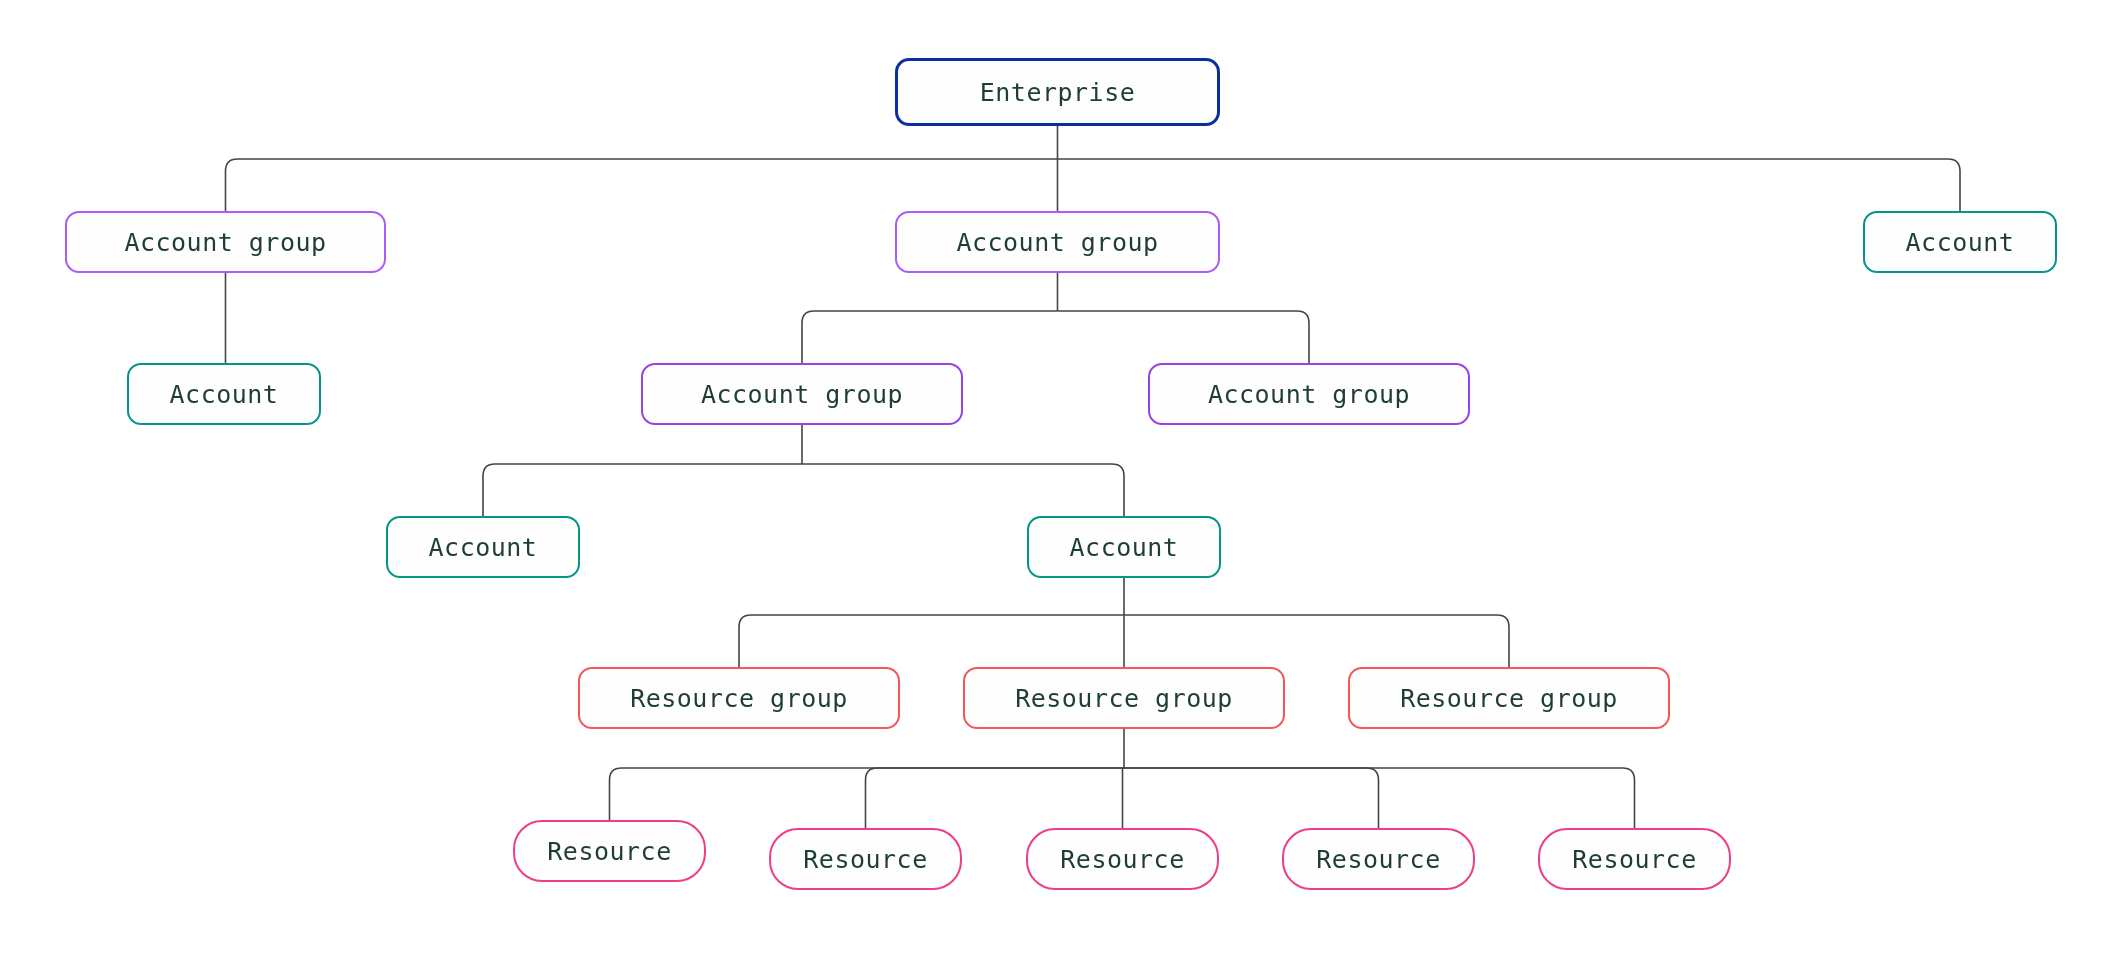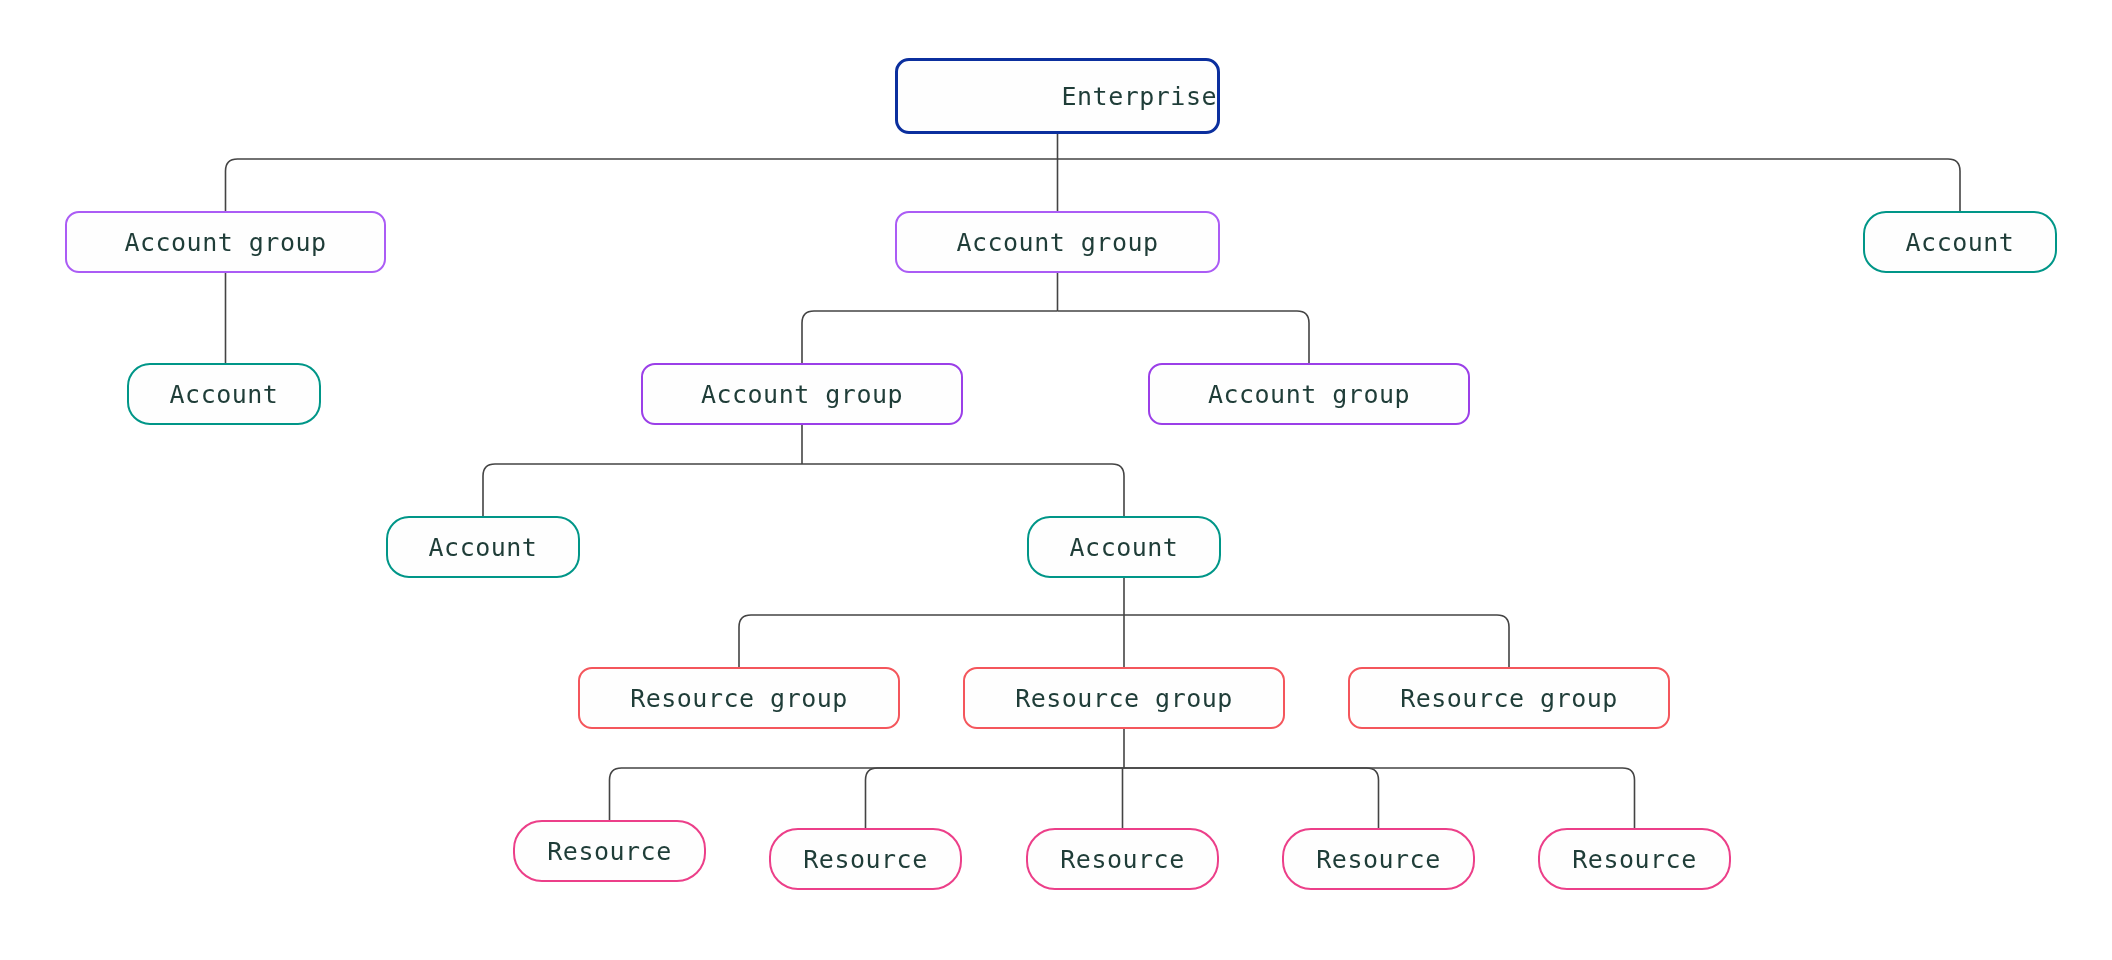--- a/index.html
+++ b/index.html
@@ -48,21 +48,21 @@
   .node-label {
     font-family: "DejaVu Sans Mono", "Liberation Mono", monospace;
     font-size: 25px;
     letter-spacing: 0.5px;
     color: #1f3d38;
     line-height: 1;
   }
   .node.enterprise { border-color: #0b2f9e; border-width: 3px; }
   .node.account-group-l2 { border-color: #ab5cf5; }
   .node.account-group-l3 { border-color: #9b3fe8; }
-  .node.account { border-color: #009688; border-radius: 23px; }
+  .node.account { border-color: #009688; }
   .node.resource-group { border-color: #f4565c; }
   .node.resource { border-color: #ec3f89; border-radius: 29px; }
 </style>
 </head>
 <body>
 
 <div id="diagram-root">
   <svg id="edge-layer" viewBox="0 0 2112 960" width="2112" height="960" aria-hidden="true">
       <path d="M 1057.5 120 L 1057.5 159" fill="none" stroke="#444444" stroke-width="1.6"></path>
       <path d="M 1057.5 159 L 237.5 159 Q 225.5 159 225.5 171 L 225.5 211" fill="none" stroke="#444444" stroke-width="1.6"></path>
@@ -80,21 +80,21 @@
       <path d="M 1124 615 L 1124 667" fill="none" stroke="#444444" stroke-width="1.6"></path>
       <path d="M 1124 615 L 1497 615 Q 1509 615 1509 627 L 1509 667" fill="none" stroke="#444444" stroke-width="1.6"></path>
       <path d="M 1124 729 L 1124 768" fill="none" stroke="#444444" stroke-width="1.6"></path>
       <path d="M 1124 768 L 621.5 768 Q 609.5 768 609.5 780 L 609.5 820" fill="none" stroke="#444444" stroke-width="1.6"></path>
       <path d="M 1124 768 L 877.5 768 Q 865.5 768 865.5 780 L 865.5 828" fill="none" stroke="#444444" stroke-width="1.6"></path>
       <path d="M 1122.5 768 L 1122.5 828" fill="none" stroke="#444444" stroke-width="1.6"></path>
       <path d="M 1124 768 L 1366.5 768 Q 1378.5 768 1378.5 780 L 1378.5 828" fill="none" stroke="#444444" stroke-width="1.6"></path>
       <path d="M 1124 768 L 1622.5 768 Q 1634.5 768 1634.5 780 L 1634.5 828" fill="none" stroke="#444444" stroke-width="1.6"></path>
     </svg>
   <div id="node-layer">
-      <div class="node enterprise" style="left: 895px; top: 58px; width: 325px; height: 76px; justify-content: flex-end;">
+      <div class="node enterprise" style="left: 895px; top: 58px; width: 325px; height: 68px;">
         <span class="node-label">Enterprise</span>
       </div>
       <div class="node account-group-l2" style="left: 65px; top: 211px; width: 321px; height: 62px;">
         <span class="node-label">Account group</span>
       </div>
       <div class="node account-group-l2" style="left: 895px; top: 211px; width: 325px; height: 62px;">
         <span class="node-label">Account group</span>
       </div>
       <div class="node account" style="left: 1863px; top: 211px; width: 194px; height: 62px;">
         <span class="node-label">Account</span>

